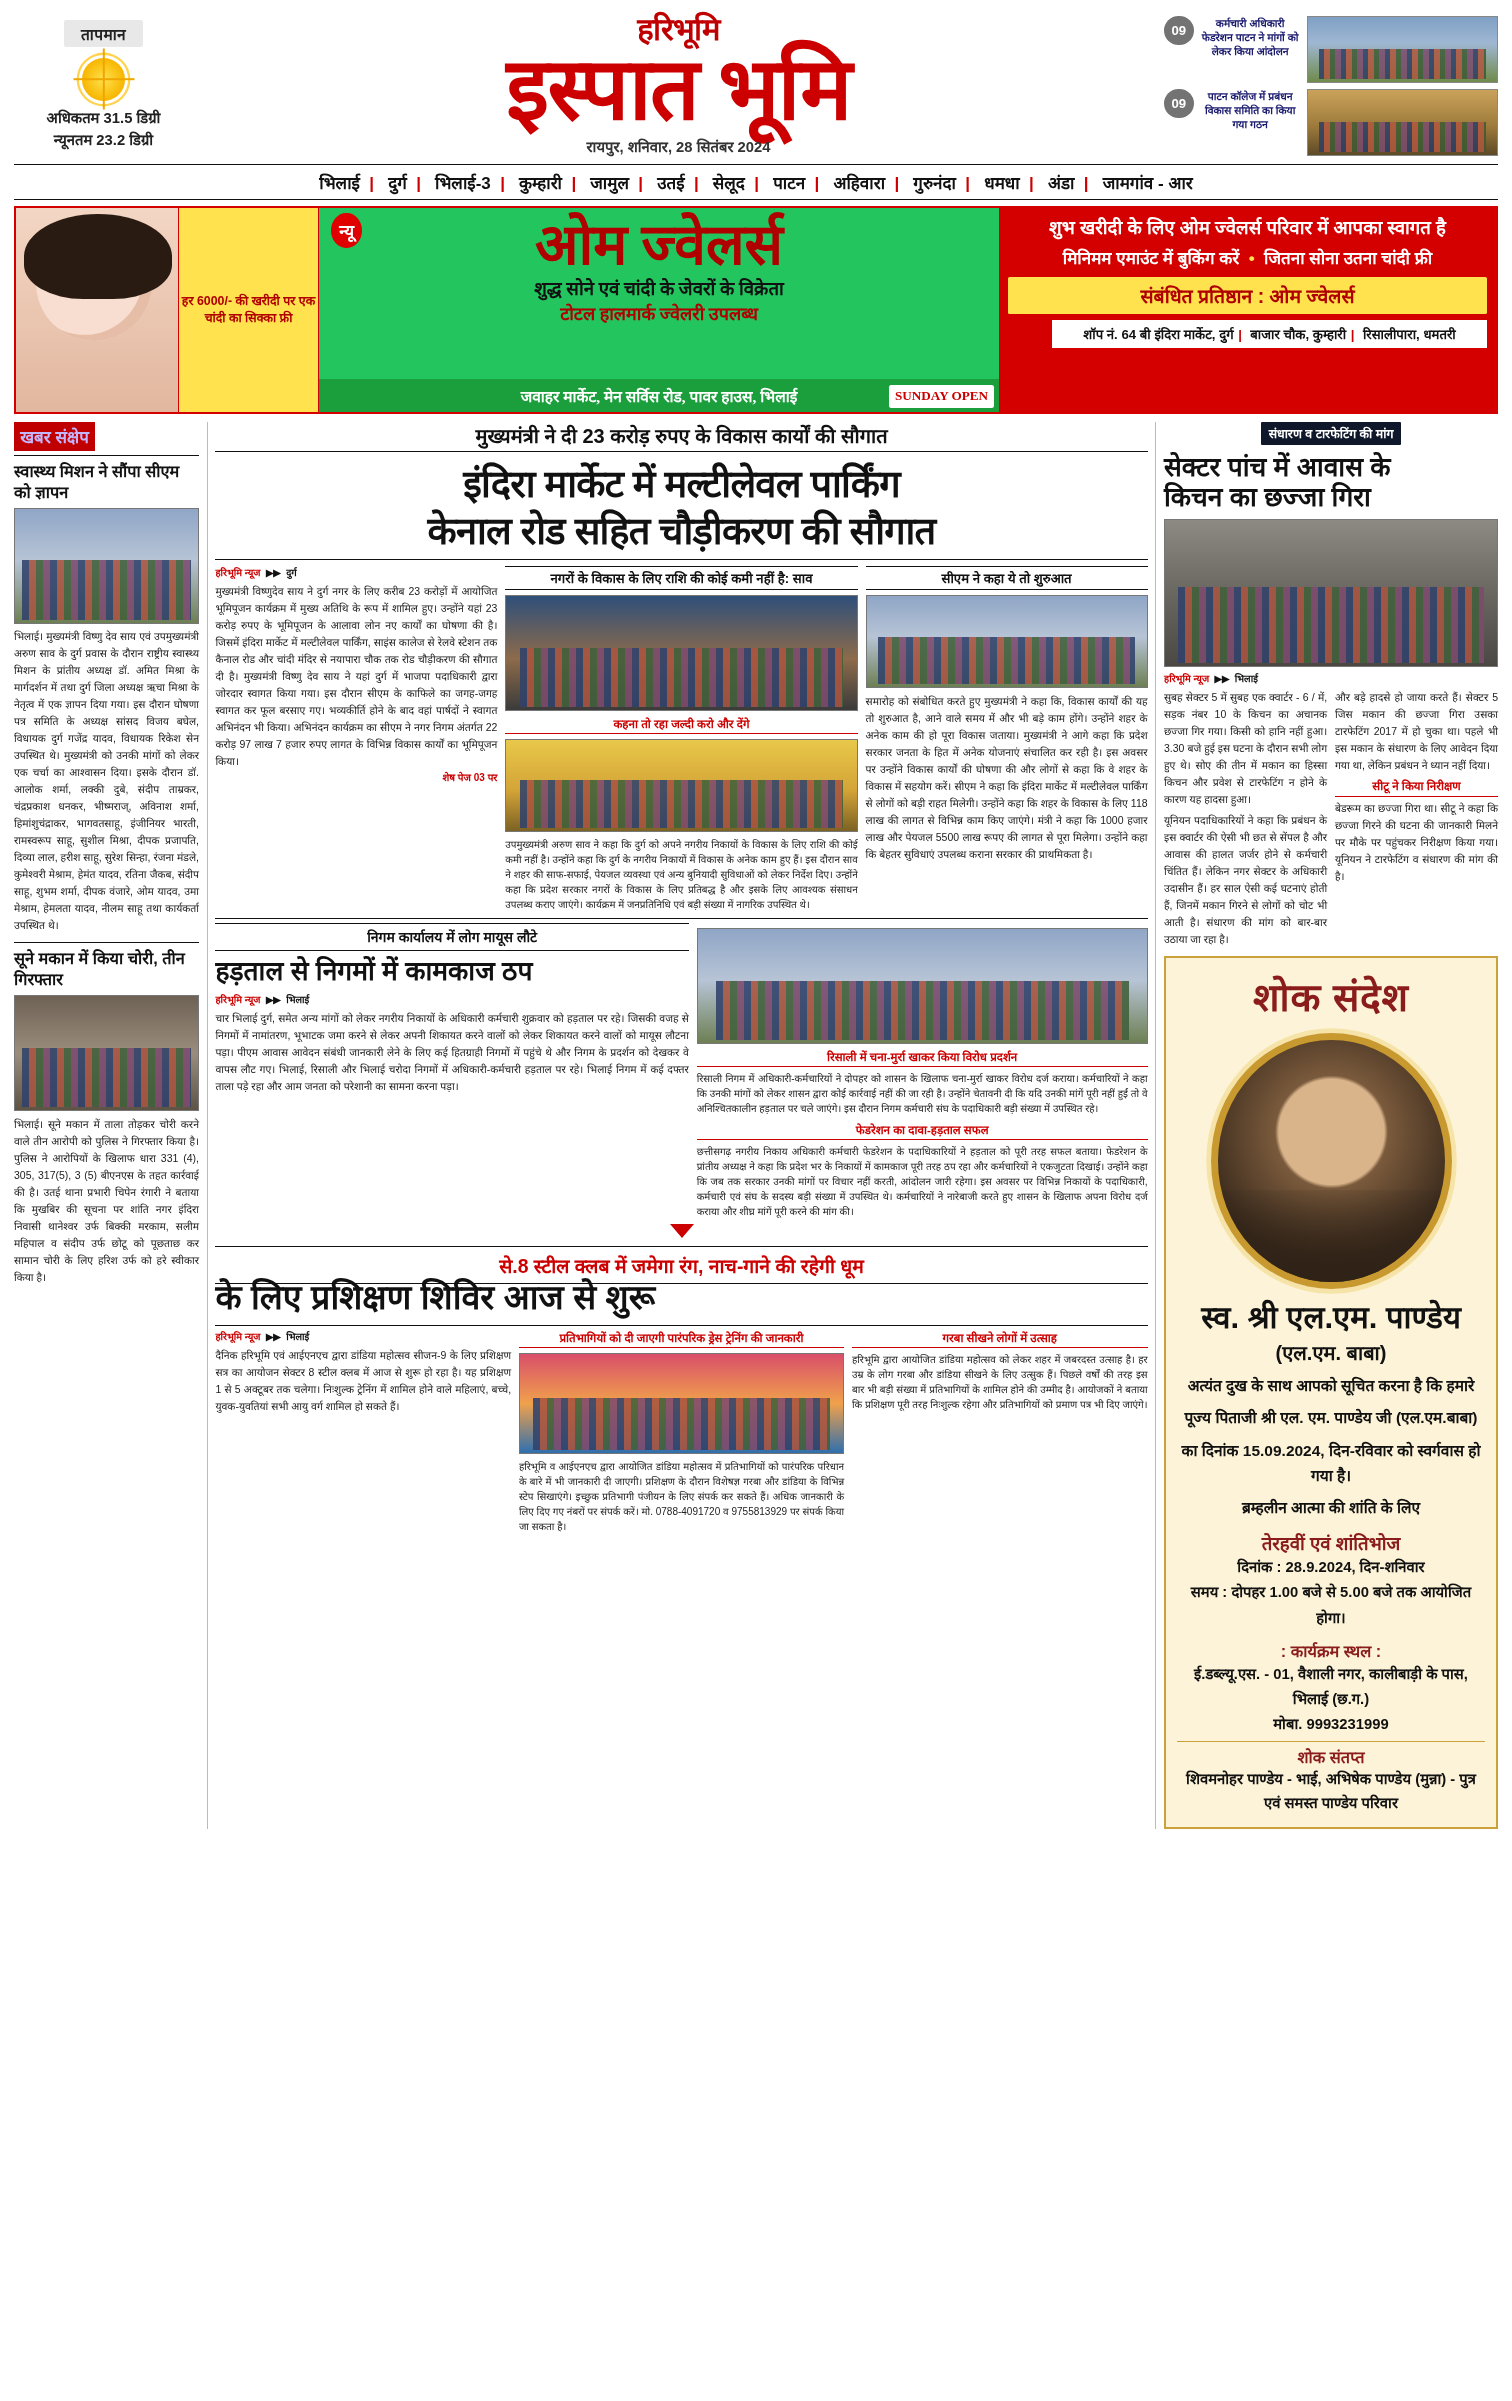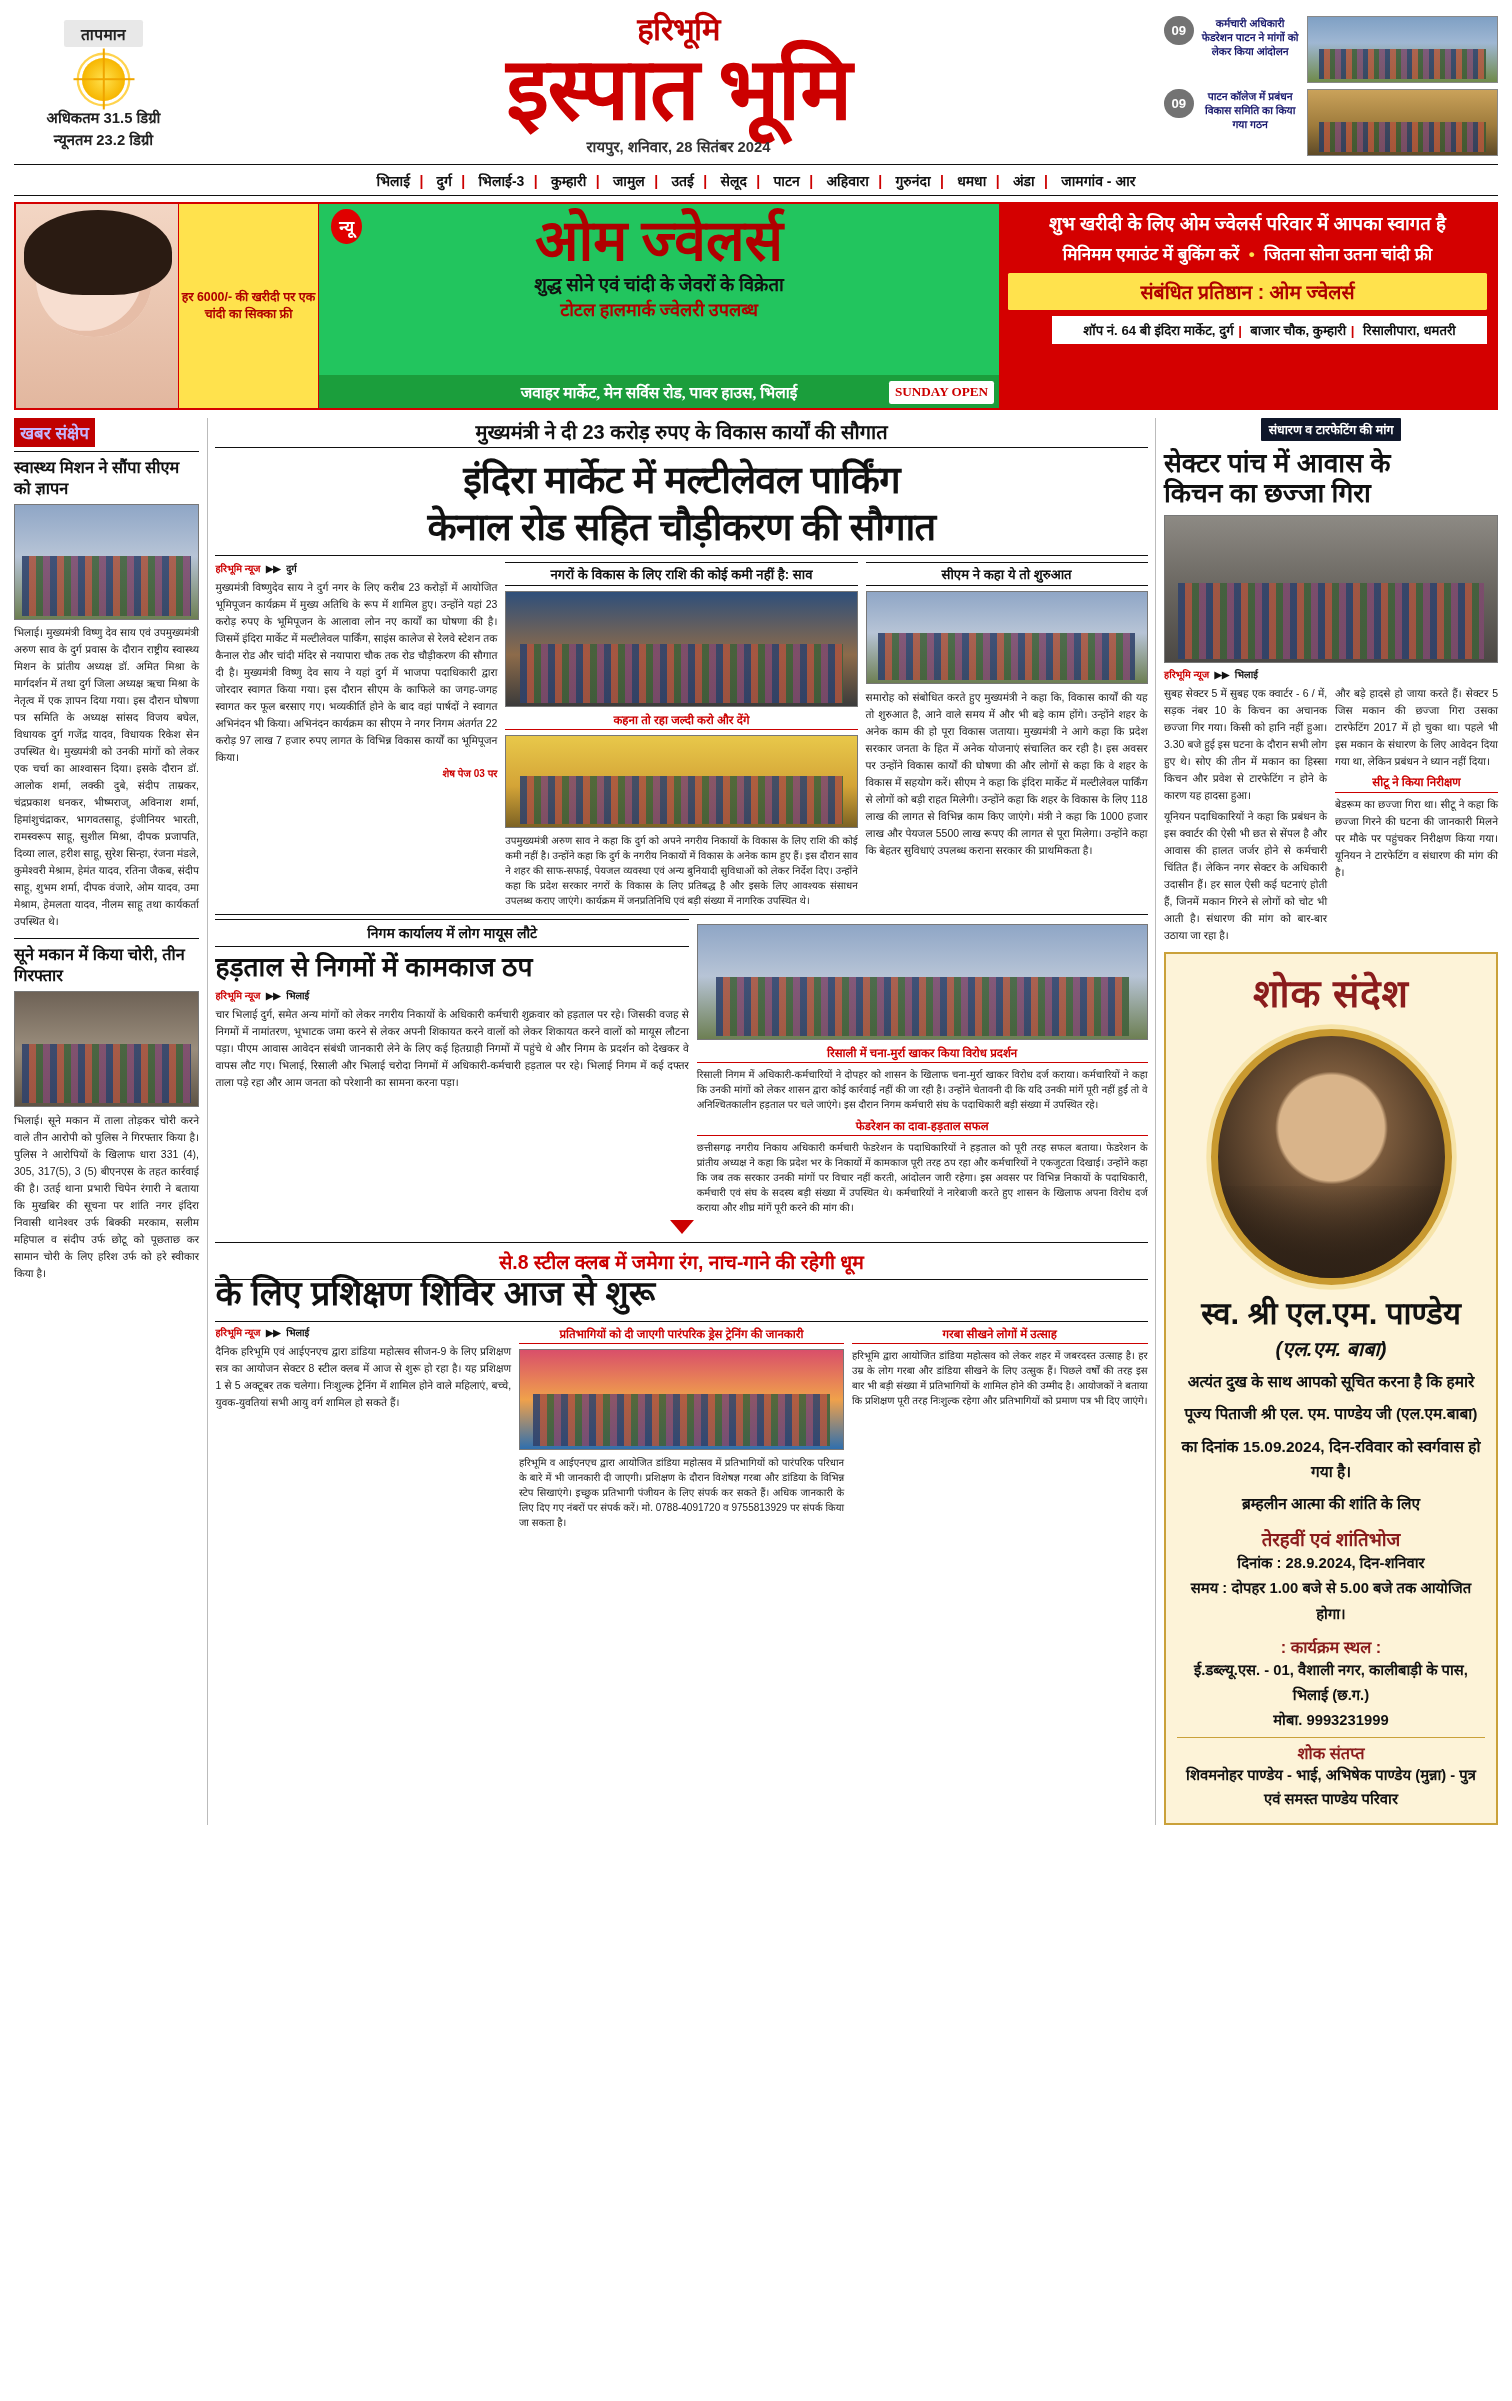--- a/index.html
+++ b/index.html
@@ -85,21 +85,21 @@
   .promo-img::after{
     content:""; position:absolute; left:6%; bottom:3.1px; width:88%; height:46%;
     background: repeating-linear-gradient(90deg,#2c3e64 0 5.4px,#b0563c 5.4px 11px,#3c5a33 11px 16.3px,#7a4b6e 16.3px 22px);
     opacity:.85;
   }
 
   
   .edition-bar {
     border-top: 1.6px solid #111; border-bottom: 1.6px solid #111;
     margin-top: 4.7px; padding: 5.4px 0; text-align:center;
-    font-size: 14px; font-weight: bold; color:#111;
+    font-size: 17px; font-weight: bold; color:#111;
   }
   .edition-bar span { padding: 0 4.7px; }
   .edition-bar .sep { color:#c00; font-weight:bold; }
 
   
   .ad {
     margin-top: 6.2px;
     border: 2.3px solid #d40000;
     height: 208px;
     display:flex;
@@ -232,21 +232,21 @@
     width: 241px;height:256px;margin:11px auto 6.2px auto;border-radius:50%;
     background: radial-gradient(circle at 50% 38%, #d9b48a 0 28%, #7a5a3c 30%, #3a2a1c 70%);
     border:7.8px solid #c8992f; box-shadow:0 0 0 4.7px #f6e3a8;
     position:relative; overflow:hidden;
   }
   .shok-portrait::after{
     content:""; position:absolute;left:0;right:0;bottom:0;height:38%;
     background: linear-gradient(180deg,rgba(40,30,20,.1),#2e2116);
   }
   .shok-name { text-align:center;font-size:31px;font-weight:bold;color:#111;margin-top:4.7px;}
-  .shok-alias { text-align:center;font-size:20px;font-weight:bold;color:#111;margin-top:1.6px;font-style:italic;}
+  .shok-alias { text-align:center;font-size:20px;font-weight:bold;color:#111;margin-top:1.6px;}
   .shok-body { text-align:center;font-size:15.5px;font-weight:bold;color:#111;line-height:1.6;margin-top:7.8px;}
   .shok-sub { text-align:center;font-size:18.6px;font-weight:bold;color:#8a1c1c;margin-top:9.3px;}
   .shok-l { text-align:center;font-size:14.8px;font-weight:bold;color:#111;line-height:1.7;}
   .shok-foot { text-align:center;font-size:14.8px;font-weight:bold;color:#111;line-height:1.6;}
 
   .dandiya-head {
     font-size:34px;font-weight:bold;line-height:1.25;color:#111;margin:6.2px 0;
   }
   .dandiya-head .g { color:#1b7a35; }
   .teaser {

